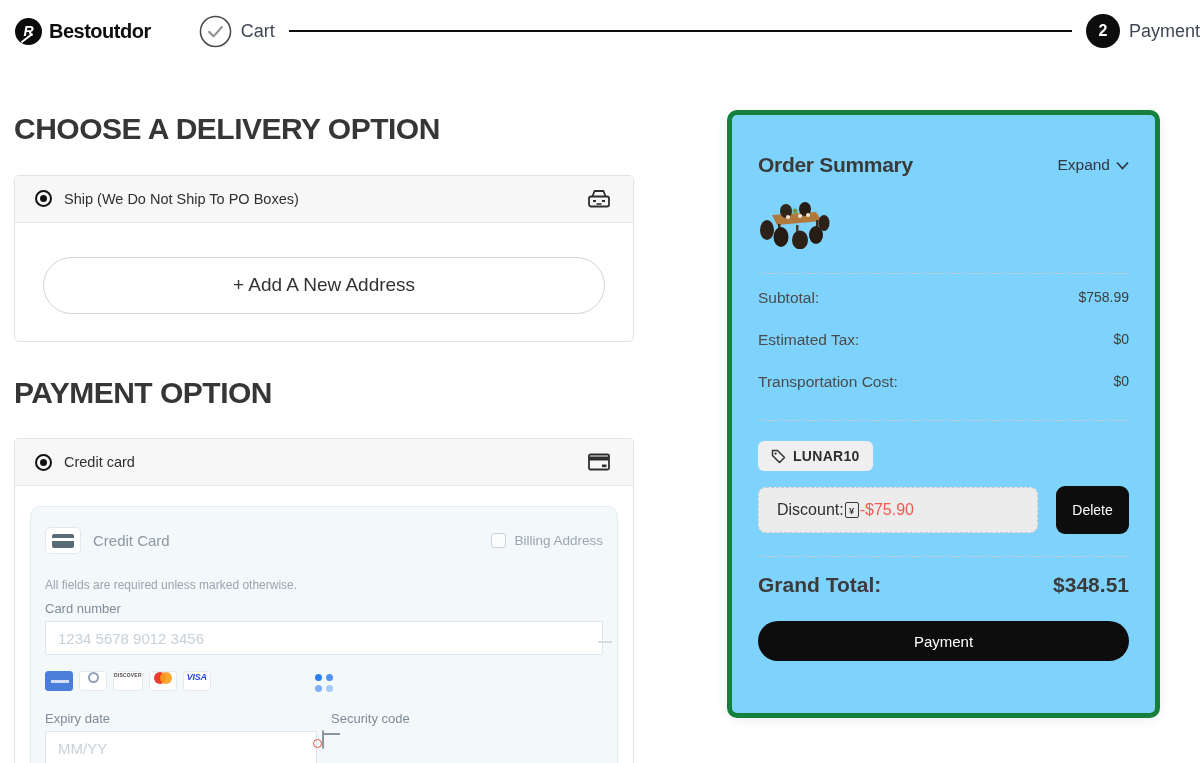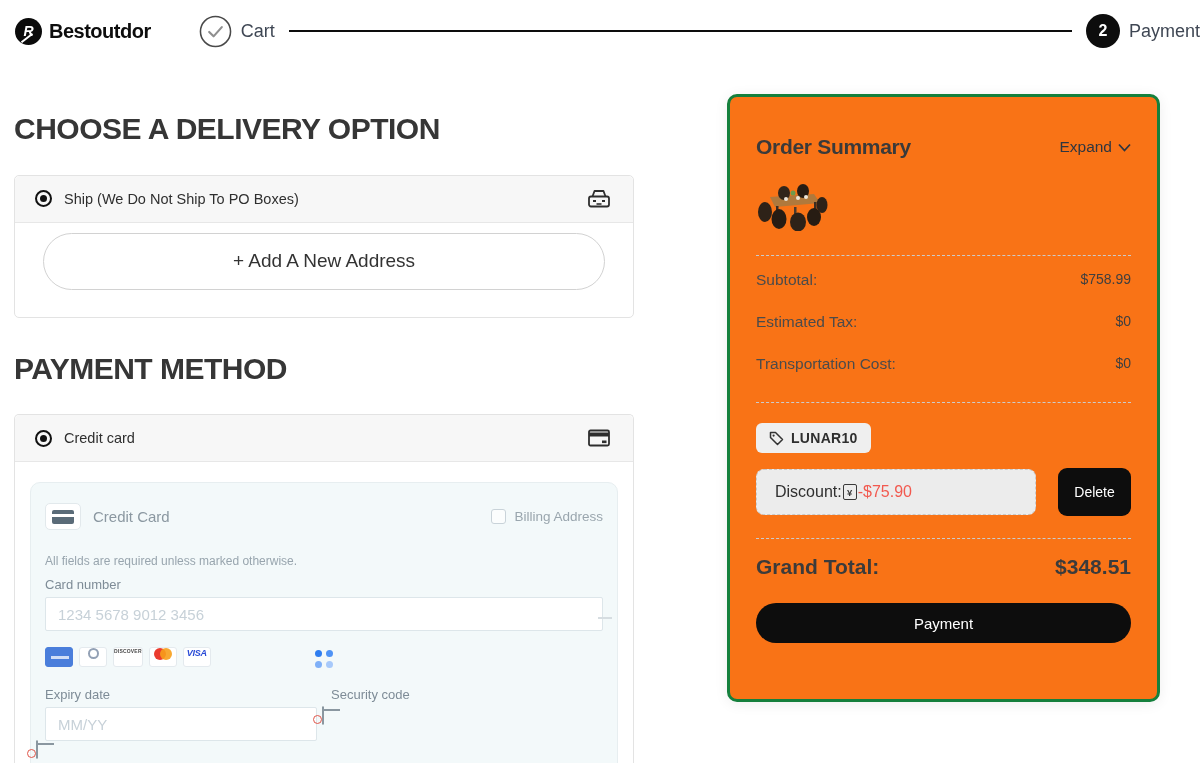--- a/index.html
+++ b/index.html
@@ -24,21 +24,21 @@
 
   
   .left-col { position:absolute; left:14px; top:112px; width:620px; }
   .section-heading { font-size:30px; font-weight:800; color:#363636; letter-spacing:-0.5px; line-height:1.15; }
   .option-box { margin-top:28px; border:1px solid #e3e3e3; border-radius:5px; background:#fff; }
   .option-head { height:47px; background:#f7f7f7; border-bottom:1px solid #e7e7e7; display:flex; align-items:center; padding:0 20px; border-radius:5px 5px 0 0; }
   .radio { width:17px; height:17px; border:2px solid #111; border-radius:50%; position:relative; flex:0 0 auto; cursor:pointer; }
   .radio::after { content:""; position:absolute; left:3px; top:3px; width:7px; height:7px; background:#111; border-radius:50%; }
   .option-label { font-size:14.5px; color:#2f2f2f; margin-left:12px; flex:1; }
   .option-head .head-icon { width:28px; height:24px; flex:0 0 auto; }
-  .option-body { padding:10px 28px 27px; }
+  .option-body { padding:34px 28px 27px; }
   .add-address-btn { width:100%; height:57px; border:1px solid #d2d2d2; border-radius:29px; background:#fff; font-family:"Liberation Sans",sans-serif; font-size:19px; color:#333; cursor:pointer; }
 
   .payment-heading { margin-top:34px; }
   .payment-box { margin-top:28px; border:1px solid #e3e3e3; border-radius:5px 5px 0 0; border-bottom:none; background:#fff; }
   .cc-form { margin:20px 15px 0; background:#f3f9fa; border:1px solid #e7eef0; border-radius:10px; padding:20px 14px 40px; min-height:300px; }
   .cc-form-head { display:flex; align-items:center; justify-content:space-between; }
   .cc-title-wrap { display:flex; align-items:center; gap:12px; }
   .cc-chip { width:36px; height:27px; background:#fff; border:1px solid #e2e9ec; border-radius:5px; display:flex; align-items:center; justify-content:center; }
   .cc-chip-glyph { width:22px; height:14px; border-radius:2px; background:#5a6b78; position:relative; }
   .cc-chip-glyph::after { content:""; position:absolute; left:0; top:4px; width:100%; height:3px; background:#fff; }
@@ -68,21 +68,21 @@
   .mc-red { left:0; background:#eb3b2e; }
   .mc-orange { left:6px; background:#f79e1b; opacity:.9; }
   .brand-visa-text { font-size:9px; font-weight:800; font-style:italic; color:#2a4bd7; letter-spacing:-0.3px; }
   .loader { position:absolute; left:50%; transform:translateX(-50%); top:4px; display:grid; grid-template-columns:7px 7px; grid-gap:4px; }
   .loader i { width:7px; height:7px; border-radius:50%; }
   .ld1{background:#2f7ef0;} .ld2{background:#4f93f5;} .ld3{background:#7fb0f7;} .ld4{background:#a7c9fa;}
   .two-col { display:flex; gap:14px; margin-top:10px; }
   .col { flex:1; }
 
   
-  .summary-card { position:absolute; left:727px; top:94px; width:433px; height:608px; background:#f97316; border:3px solid #15803d; border-radius:10px; box-shadow:0 2px 14px rgba(0,0,0,0.07); padding:38px 26px 0; }
+  .summary-card { position:absolute; left:727px; top:110px; width:433px; height:608px; background:#7dd3fc; border:5px solid #15803d; border-radius:10px; box-shadow:0 2px 14px rgba(0,0,0,0.07); padding:38px 26px 0; }
   .summary-head { display:flex; align-items:center; justify-content:space-between; }
   .summary-title { font-size:21px; font-weight:800; color:#3a3a3a; letter-spacing:-0.3px; }
   .expand-link { display:flex; align-items:center; gap:6px; font-size:15.5px; color:#2f3640; cursor:pointer; }
   .product-thumb { margin-top:22px; width:72px; height:50px; }
   .dashed { border-top:1px dashed #cbcbcb; margin-top:20px; }
   .sum-row { display:flex; justify-content:space-between; padding:15px 0 9px; }
   .sum-label { font-size:15.5px; color:#4b4b4b; }
   .sum-value { font-size:14px; color:#3f3f3f;margin-left:44px; }
   .coupon-chip { display:inline-flex; align-items:center; gap:7px; margin-top:20px; background:#efefef; border-radius:6px; padding:7px 13px; }
   .coupon-code { font-size:14px; font-weight:700; color:#2f2f2f; letter-spacing:.3px; }
@@ -131,21 +131,21 @@
         <rect x="8" y="13" width="3" height="2" fill="#2e2e2e"></rect>
         <rect x="17" y="13" width="3" height="2" fill="#2e2e2e"></rect>
         <rect x="11.5" y="16.2" width="5" height="1.6" fill="#2e2e2e"></rect>
       </svg>
     </div>
     <div class="option-body">
       <button class="add-address-btn">+ Add A New Address</button>
     </div>
   </div>
 
-  <h1 class="section-heading payment-heading">PAYMENT METHOD</h1>
+  <h1 class="section-heading payment-heading">PAYMENT OPTION</h1>
 
   <div class="payment-box">
     <div class="option-head">
       <span class="radio"></span>
       <span class="option-label">Credit card</span>
       <svg class="head-icon" viewBox="0 0 28 24">
         <rect x="4" y="4.5" width="20" height="15" rx="1.5" fill="none" stroke="#2e2e2e" stroke-width="1.8"></rect>
         <rect x="4" y="6.5" width="20" height="4" fill="#2e2e2e"></rect>
         <rect x="17" y="14.5" width="4.5" height="2.6" fill="#2e2e2e"></rect>
       </svg>

